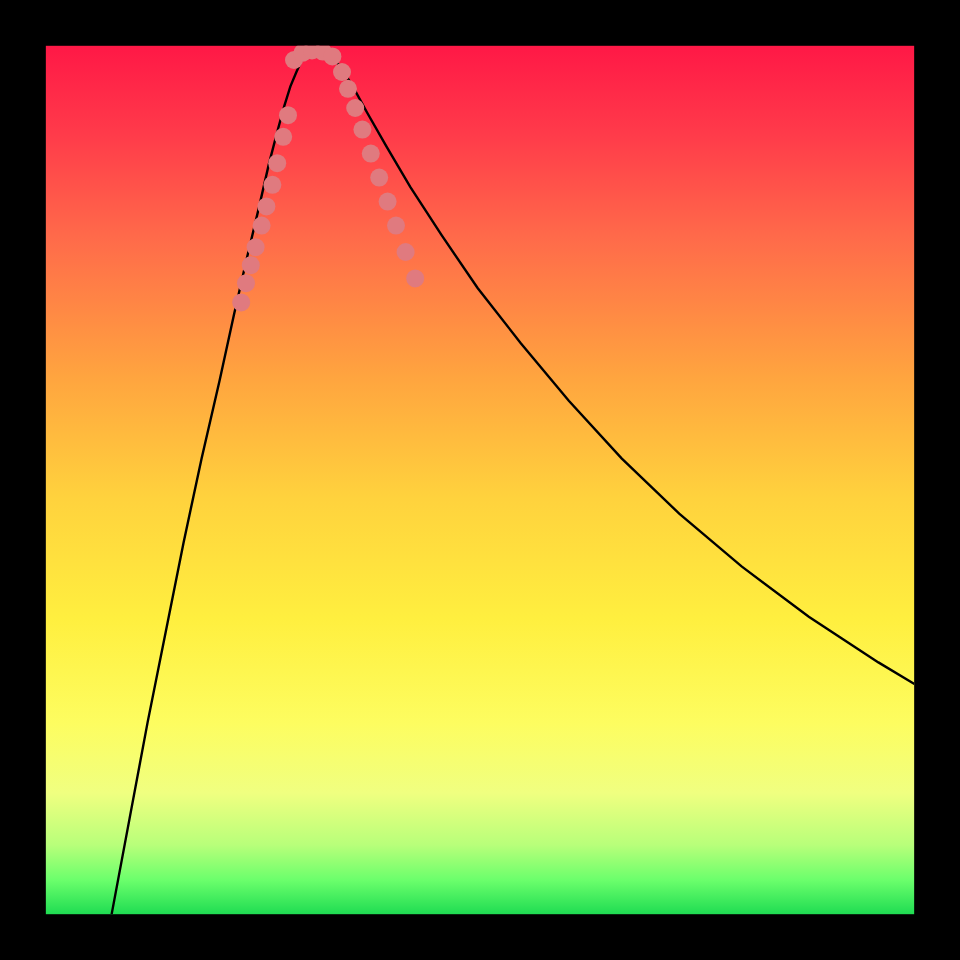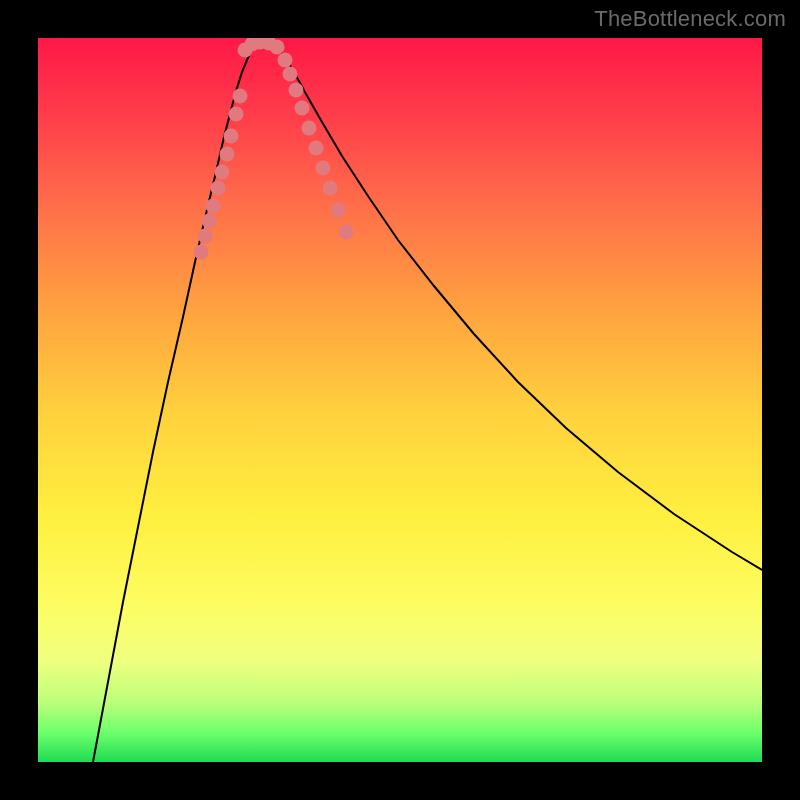--- a/index.html
+++ b/index.html
@@ -65,21 +65,20 @@
   }
   .marker {
     fill: #e07a7f;
     stroke: none;
   }
 </style>
 </head>
 <body>
 
 <div class="frame">
-  <div class="watermark">TheBottleneck.com</div>
 
   <div class="plot-area">
     <div class="gradient"></div>
 
     <svg class="curves" viewBox="0 0 724 724" preserveAspectRatio="none">
       <path id="curve-left" class="curve" d="M55.0 724.0 L70.0 644.0 L85.0 564.0 L100.0 489.0 L115.0 414.0 L130.0 344.0 L145.0 279.0 L157.0 224.0 L168.0 176.0 L178.0 134.0 L186.0 99.0 L193.0 72.0 L199.0 50.0 L204.0 34.0 L209.0 22.0 L213.0 13.0 L217.0 6.0 L221.0 2.0"></path>
       <path id="curve-right" class="curve" d="M232.0 2.0 L238.0 8.0 L246.0 18.0 L256.0 34.0 L268.0 56.0 L284.0 84.0 L304.0 118.0 L330.0 158.0 L360.0 202.0 L396.0 248.0 L436.0 296.0 L480.0 344.0 L528.0 390.0 L580.0 434.0 L636.0 476.0 L694.0 514.0 L724.0 532.0"></path>
       <g id="markers">
           <circle cx="163" cy="214" r="7.5" class="marker"></circle>
           <circle cx="167" cy="198" r="7.5" class="marker"></circle>

